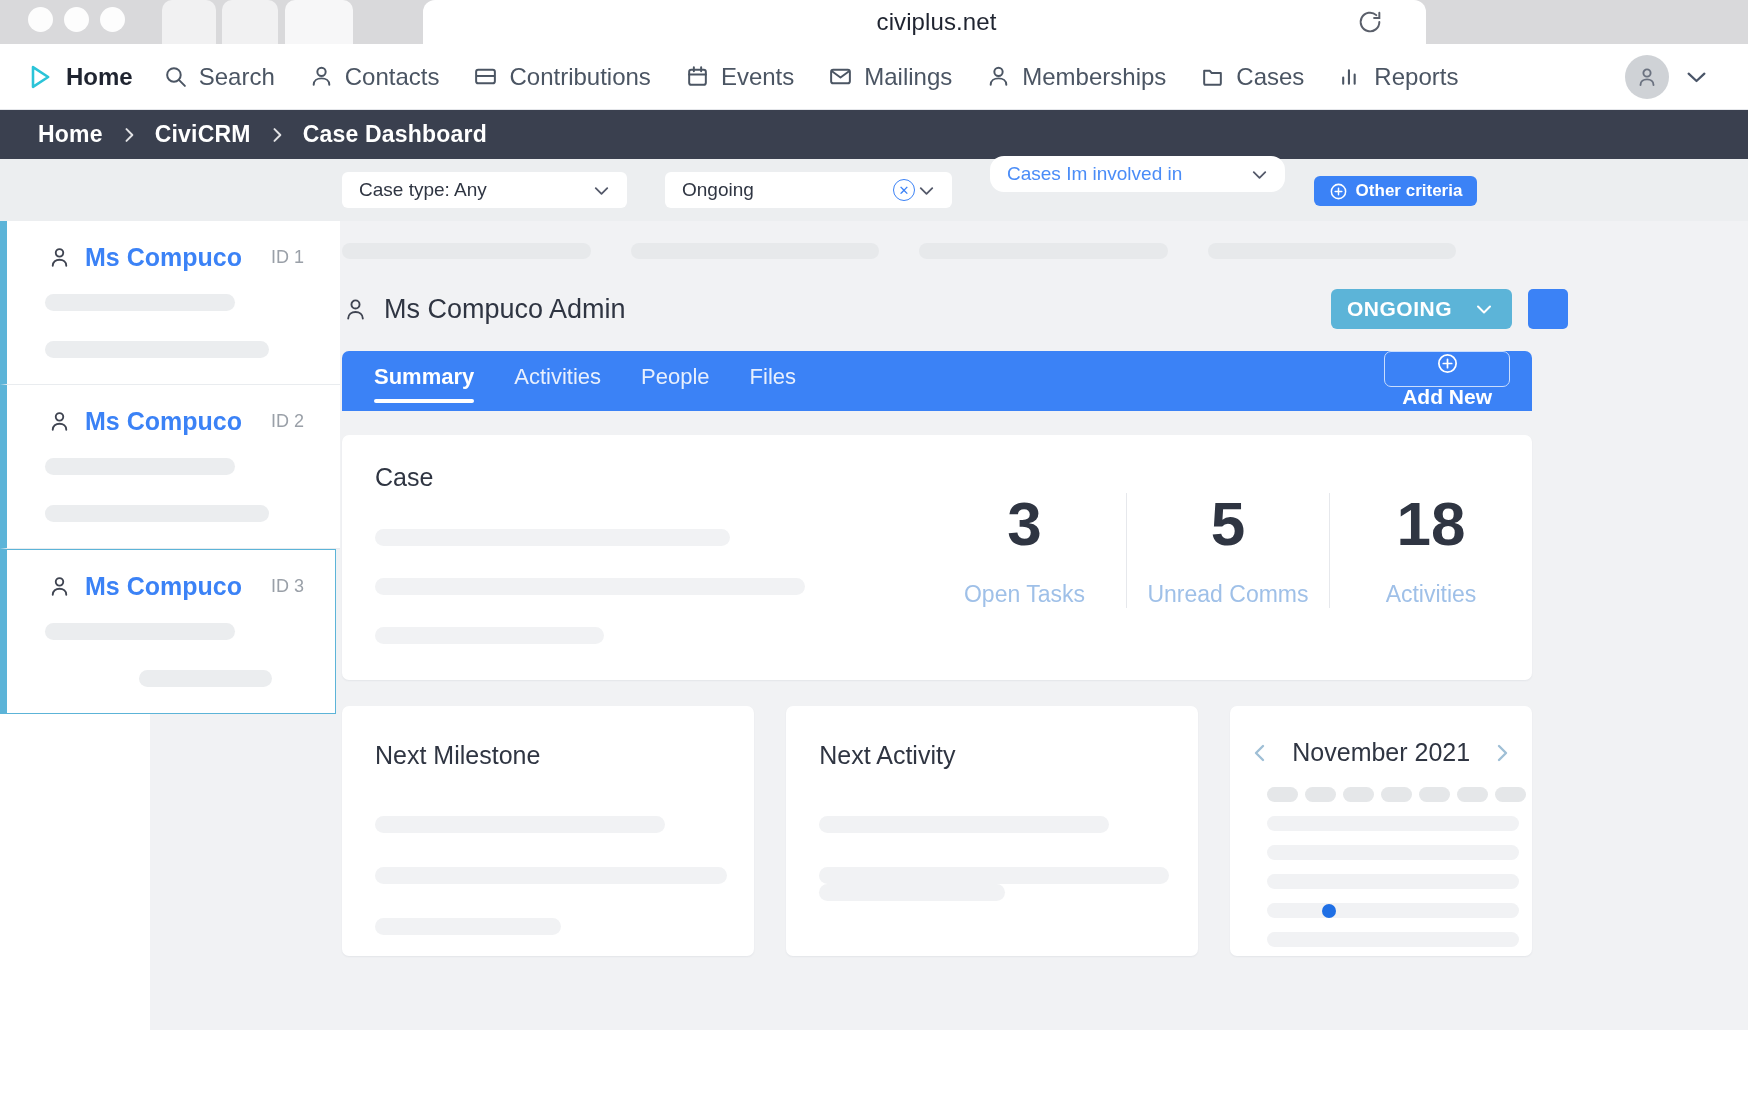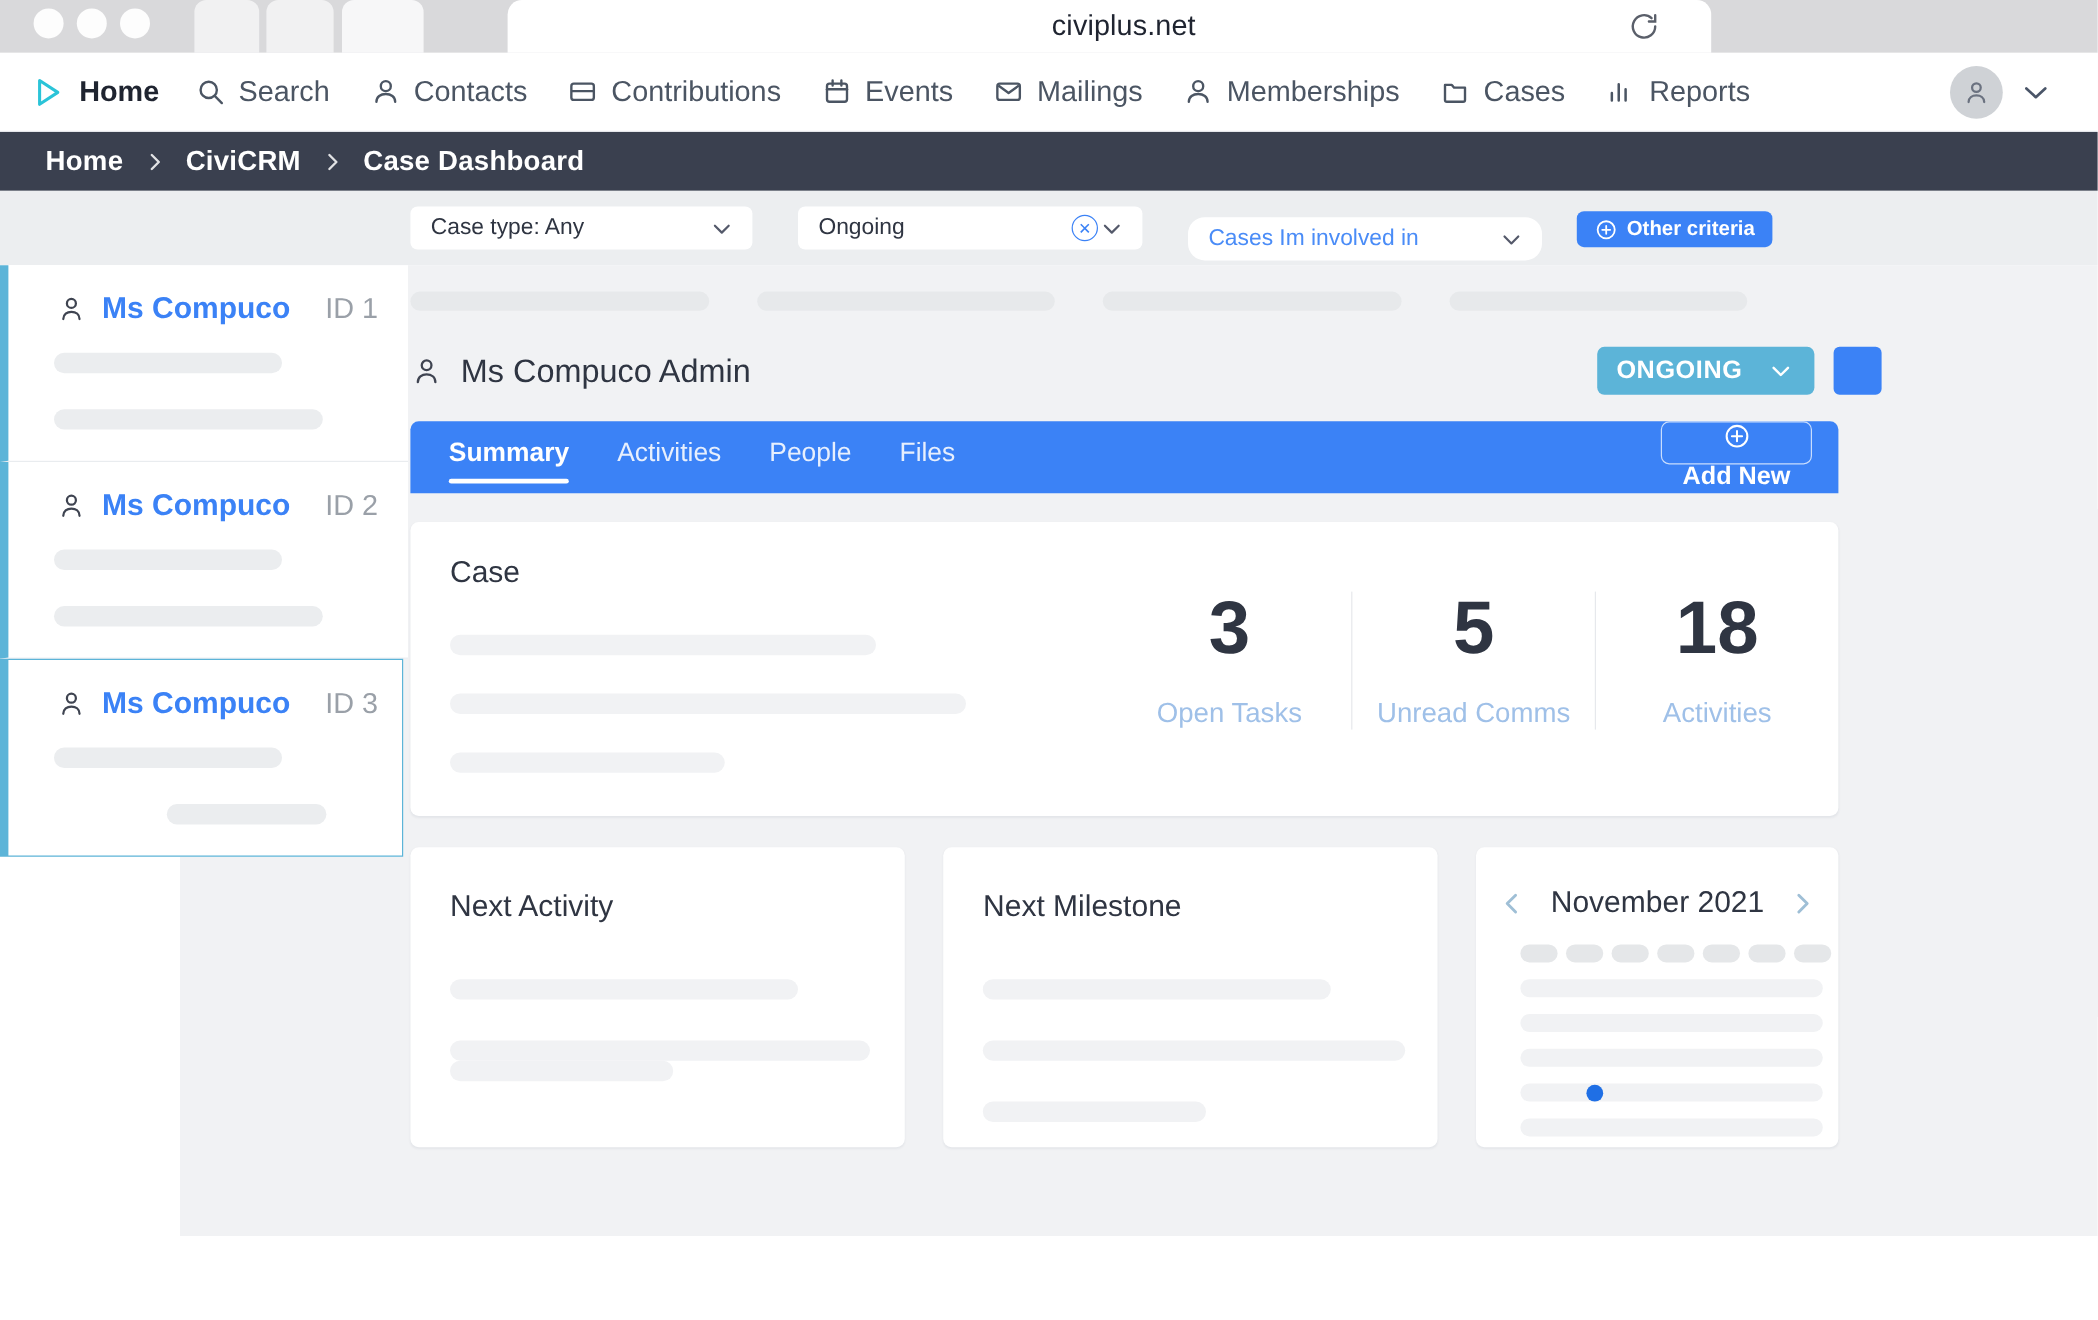--- a/index.html
+++ b/index.html
@@ -82,21 +82,21 @@
   }
   .select {
     position: absolute; height: 36px; background: #ffffff; border-radius: 6px;
     display: flex; align-items: center; padding: 0 14px 0 17px;
     font-size: 19px; color: #2f3542; cursor: pointer;
   }
   .select .label { flex: 1 1 auto; white-space: nowrap; }
   .select .chev { color: #54596a; display: flex; margin-left: 8px; }
   .sel-casetype { left: 342px; top: 172px; width: 285px; }
   .sel-status   { left: 665px; top: 172px; width: 287px; }
-  .sel-involved { left: 990px; top: 181px; width: 295px; color: #4a8cf7; border-radius: 14px; }
+  .sel-involved { left: 990px; top: 156px; width: 295px; color: #4a8cf7; border-radius: 14px; }
   .sel-involved .label { color: #4a8cf7; }
   .pill-x {
     width: 22px; height: 22px; border-radius: 50%; border: 1.6px solid #3b82f6;
     color: #3b82f6; font-size: 13px; display: flex; align-items: center;
     justify-content: center; margin-left: 9px; flex: 0 0 auto;
   }
   .btn-other-criteria {
     position: absolute; left: 1314px; top: 176px; width: 163px; height: 30px;
     background: #3b82f6; border-radius: 6px; color: #ffffff;
     display: flex; align-items: center; justify-content: center; gap: 8px;
@@ -118,21 +118,21 @@
   }
   .case-card.selected {
     border: 1.6px solid #5cb4d8; border-left: 7px solid #5cb4d8;
     width: 336px; z-index: 3;
   }
   .case-card-head {
     display: flex; align-items: center; gap: 13px; padding-left: 40px; margin-bottom: 22px;
   }
   .case-person-icon { color: #3f4451; display: flex; }
   .case-name { color: #3b82f6; font-size: 25px; font-weight: bold; }
-  .case-id { color: #9aa0a8; font-size: 24px; margin-left: 16px; }
+  .case-id { color: #9aa0a8; font-size: 18px; margin-left: 16px; }
   .skel { background: #ebedef; border-radius: 20px; height: 17px; }
   .case-card .skel { margin-left: 38px; }
   .skel-a { width: 190px; margin-bottom: 30px; }
   .skel-b { width: 224px; }
   .skel-c { width: 133px; }
 
   
   .main-panel { position: absolute; left: 338px; top: 0; width: 1230px; }
   .top-skel-row {
     display: flex; gap: 40px; padding-top: 22px; padding-left: 4px;
@@ -548,33 +548,33 @@
         <div class="stat">
           <span class="stat-value">18</span>
           <span class="stat-label">Activities</span>
         </div>
       </div>
     </div>
 
     <div class="bottom-row">
 
       <div class="bot-card">
+        <div class="bot-title">Next Milestone</div>
+        <div class="bot-skels">
+          <div class="skel bs1"></div>
+          <div class="skel bs2"></div>
+          <div class="skel bs3"></div>
+        </div>
+      </div>
+
+      <div class="bot-card">
         <div class="bot-title">Next Activity</div>
         <div class="bot-skels">
           <div class="skel bs1"></div>
           <div class="skel bs2-b"></div>
-          <div class="skel bs3"></div>
-        </div>
-      </div>
-
-      <div class="bot-card">
-        <div class="bot-title">Next Milestone</div>
-        <div class="bot-skels">
-          <div class="skel bs1"></div>
-          <div class="skel bs2"></div>
           <div class="skel bs3"></div>
         </div>
       </div>
 
       <div class="bot-card calendar">
         <div class="cal-head">
           <span class="cal-arrow">
             <svg viewBox="0 0 24 24" width="24" height="24" fill="none" stroke="currentColor" stroke-width="2.4" stroke-linecap="round" stroke-linejoin="round">
                 <path d="M15 5l-7 7 7 7"></path>
               </svg>

